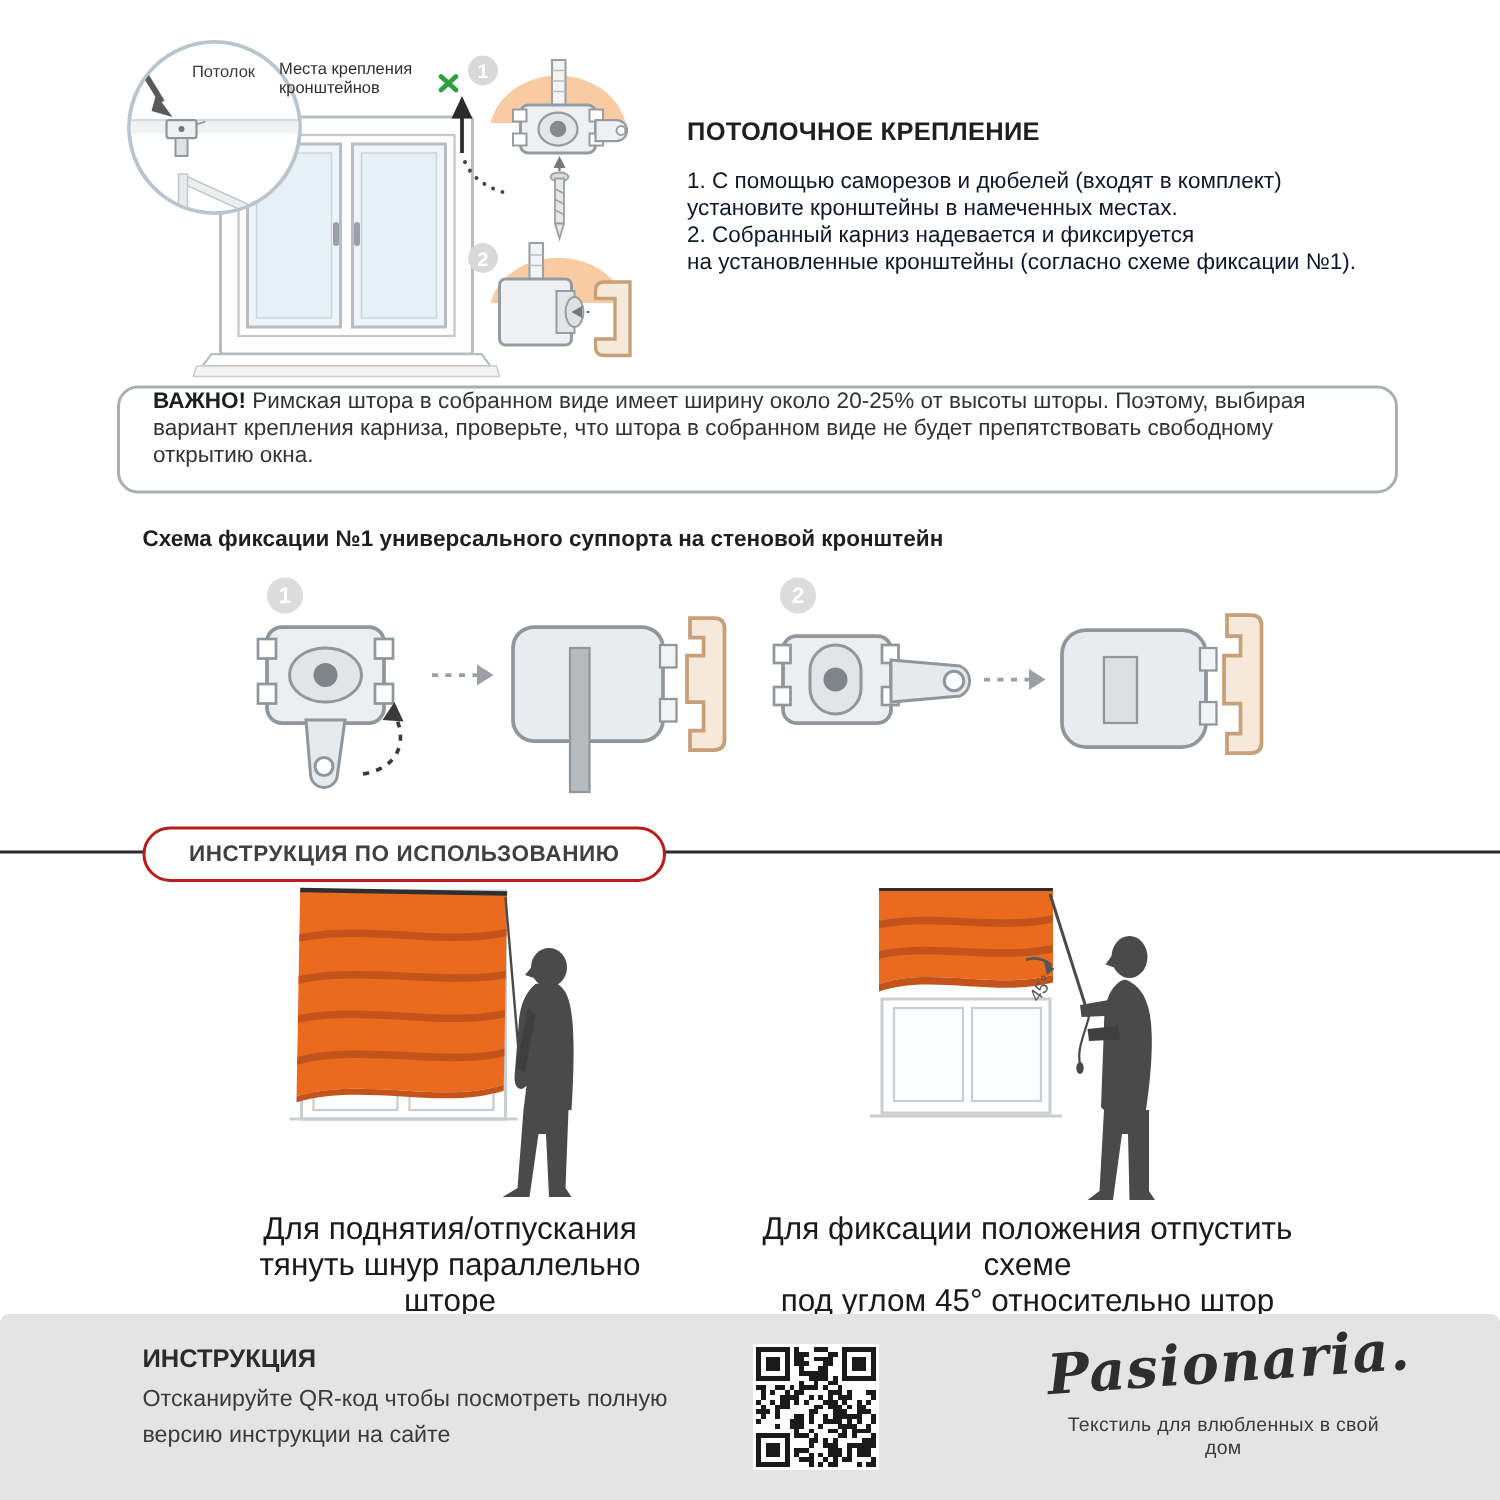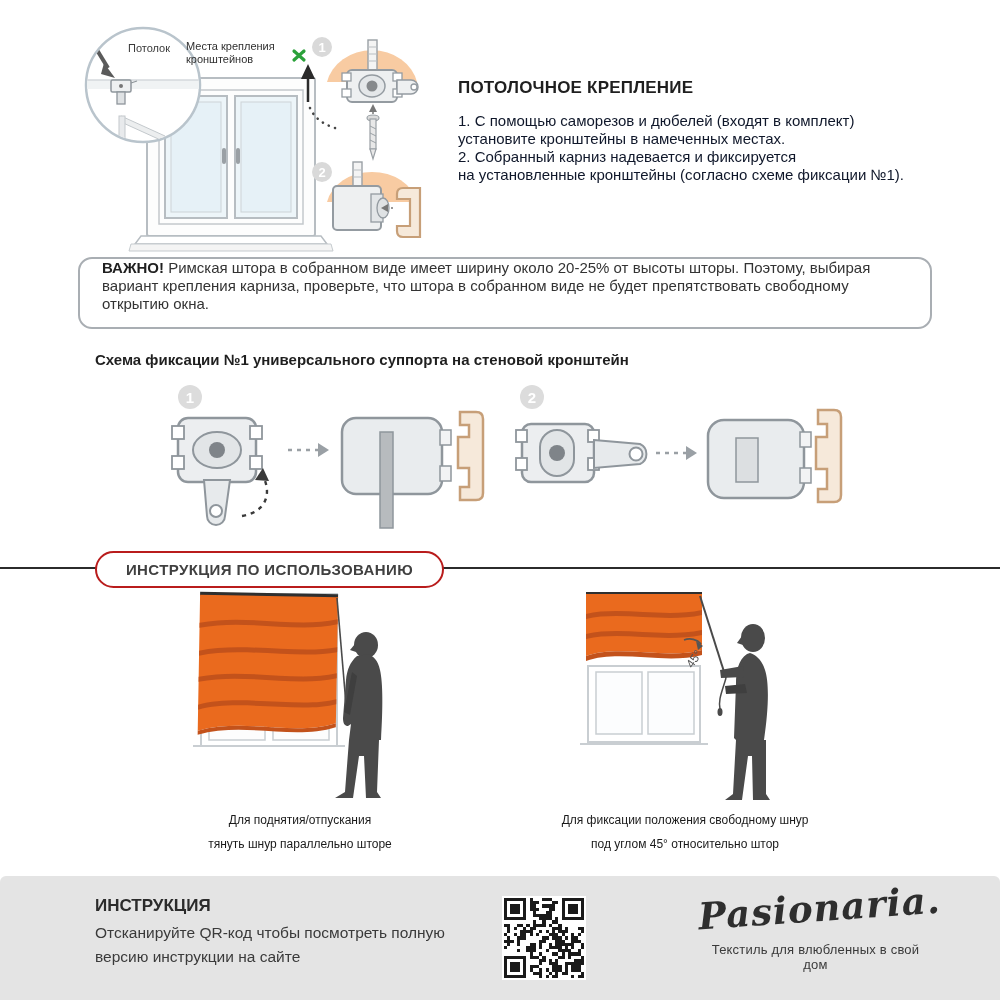--- a/index.html
+++ b/index.html
@@ -20,21 +20,21 @@
   .important{left:78px;top:257px;width:808px;border:2px solid #a9aeb3;border-radius:14px;
              padding:0 20px 14px 22px;font-size:15px;line-height:18px;color:#333;background:#fff;}
   .important b{color:#1f1f1f;}
   .scheme-heading{left:95px;top:351px;font-size:15px;font-weight:bold;color:#1f1f1f;}
   
   .divider-line{left:0;top:567px;width:1000px;height:2px;background:#2b2b2b;}
   .pill{left:95px;top:551px;width:345px;height:33px;background:#fff;border:2px solid #b91c1c;
         border-radius:19px;display:flex;align-items:center;justify-content:center;
         font-size:15px;font-weight:bold;letter-spacing:.4px;color:#404040;}
   
-  .caption{font-size:12px;line-height:24px;text-align:center;color:#1a1a1a;}
+  .caption{font-size:21px;line-height:24px;text-align:center;color:#1a1a1a;}
   .caption-left{left:150px;top:808px;width:300px;}
   .caption-right{left:500px;top:808px;width:370px;}
   .angle-label{left:685px;top:652px;font-size:12px;color:#555;transform:rotate(-55deg);}
   
   .footer{left:0;top:876px;width:1000px;height:124px;background:#e4e4e4;border-radius:6px 6px 0 0;}
   .footer-heading{left:95px;top:896px;font-size:17px;font-weight:bold;color:#2b2b2b;}
   .footer-lines{left:95px;top:921px;font-size:15.5px;line-height:24px;color:#3a3a3a;}
   .qr{left:502px;top:896px;width:84px;height:84px;background:#fff;padding:2px;box-sizing:border-box;}
   .brand-box{left:698px;top:886px;width:235px;text-align:center;}
   .brand{font-family:"DejaVu Serif",serif;font-style:italic;font-weight:bold;font-size:37px;
@@ -265,21 +265,21 @@
       <path d="M 186,152 L 183,206 L 175,212 L 192,212 L 198,168 L 202,168 L 203,212 L 220,212 L 216,206 L 216,152 Z"></path>
     </g>
   </svg>
   <div class="abs angle-label">45°</div>
 
   <div class="abs caption caption-left">
     <div>Для поднятия/отпускания</div>
     <div>тянуть шнур параллельно шторе</div>
   </div>
   <div class="abs caption caption-right">
-    <div>Для фиксации положения свободному шнур</div>
+    <div>Для фиксации положения отпустить схеме</div>
     <div>под углом 45° относительно штор</div>
   </div>
 
   <div class="abs footer"></div>
   <div class="abs footer-heading">ИНСТРУКЦИЯ</div>
   <div class="abs footer-lines">
     <div>Отсканируйте QR-код чтобы посмотреть полную</div>
     <div>версию инструкции на сайте</div>
   </div>
   <svg class="abs qr" viewBox="0 0 25 25" shape-rendering="crispEdges">

